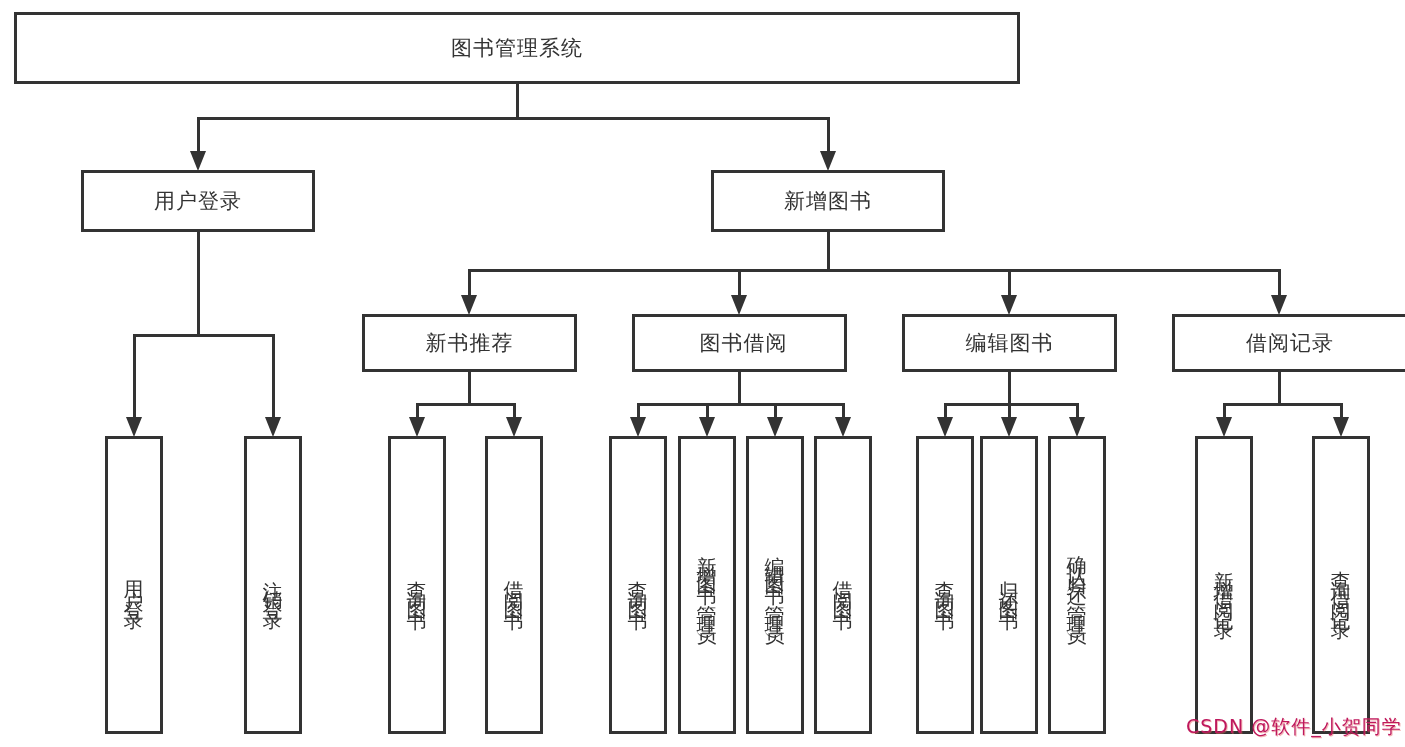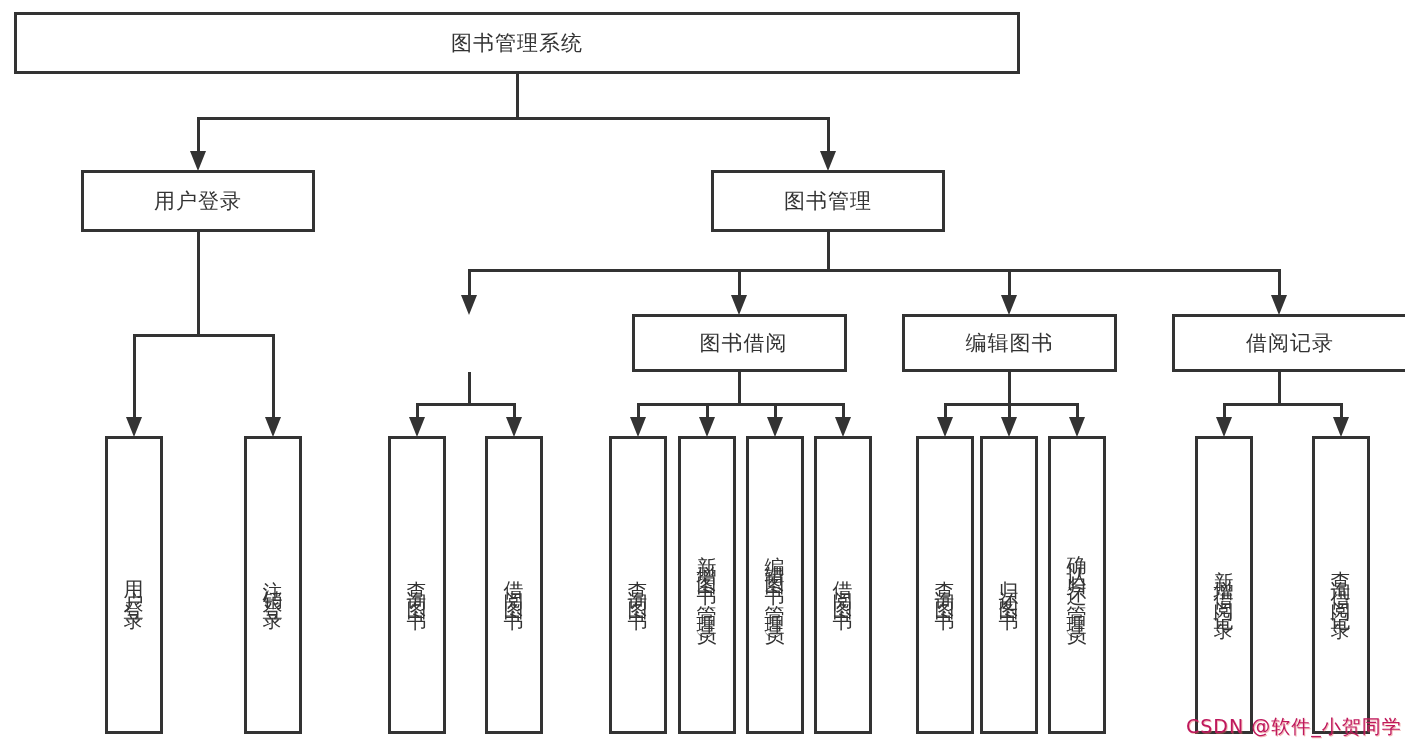--- a/index.html
+++ b/index.html
@@ -117,32 +117,35 @@
   <div class="arrow" style="left:1001px; top:417px;"></div>
   <div class="arrow" style="left:1069px; top:417px;"></div>
 
   <div class="vline" style="left:1278px; top:372px; height:34px;"></div>
   <div class="hline" style="left:1223px; top:403px; width:120px;"></div>
   <div class="vline" style="left:1223px; top:403px; height:17px;"></div>
   <div class="vline" style="left:1340px; top:403px; height:17px;"></div>
   <div class="arrow" style="left:1216px; top:417px;"></div>
   <div class="arrow" style="left:1333px; top:417px;"></div>
 
-  <div class="box" style="left:14px; top:12px; width:1006px; height:62px;">
+  <div class="box" style="left:14px; top:12px; width:1006px; height:72px;">
     <span class="lbl">图书管理系统</span>
   </div>
 
   <div class="box" style="left:81px; top:170px; width:234px; height:62px;">
     <span class="lbl">用户登录</span>
   </div>
 
   <div class="box" style="left:711px; top:170px; width:234px; height:62px;">
-    <span class="lbl">图书管理</span>
-  </div>
-
+    <span class="lbl">新增图书</span>
+  </div>
+
+  <div class="box" style="left:362px; top:314px; width:215px; height:58px;">
+    <span class="lbl">新书推荐</span>
+  </div>
 
   <div class="box" style="left:632px; top:314px; width:215px; height:58px;padding-left:8px;">
     <span class="lbl">图书借阅</span>
   </div>
 
   <div class="box" style="left:902px; top:314px; width:215px; height:58px;">
     <span class="lbl">编辑图书</span>
   </div>
 
   <div class="box" style="left:1172px; top:314px; width:236px; height:58px;">

